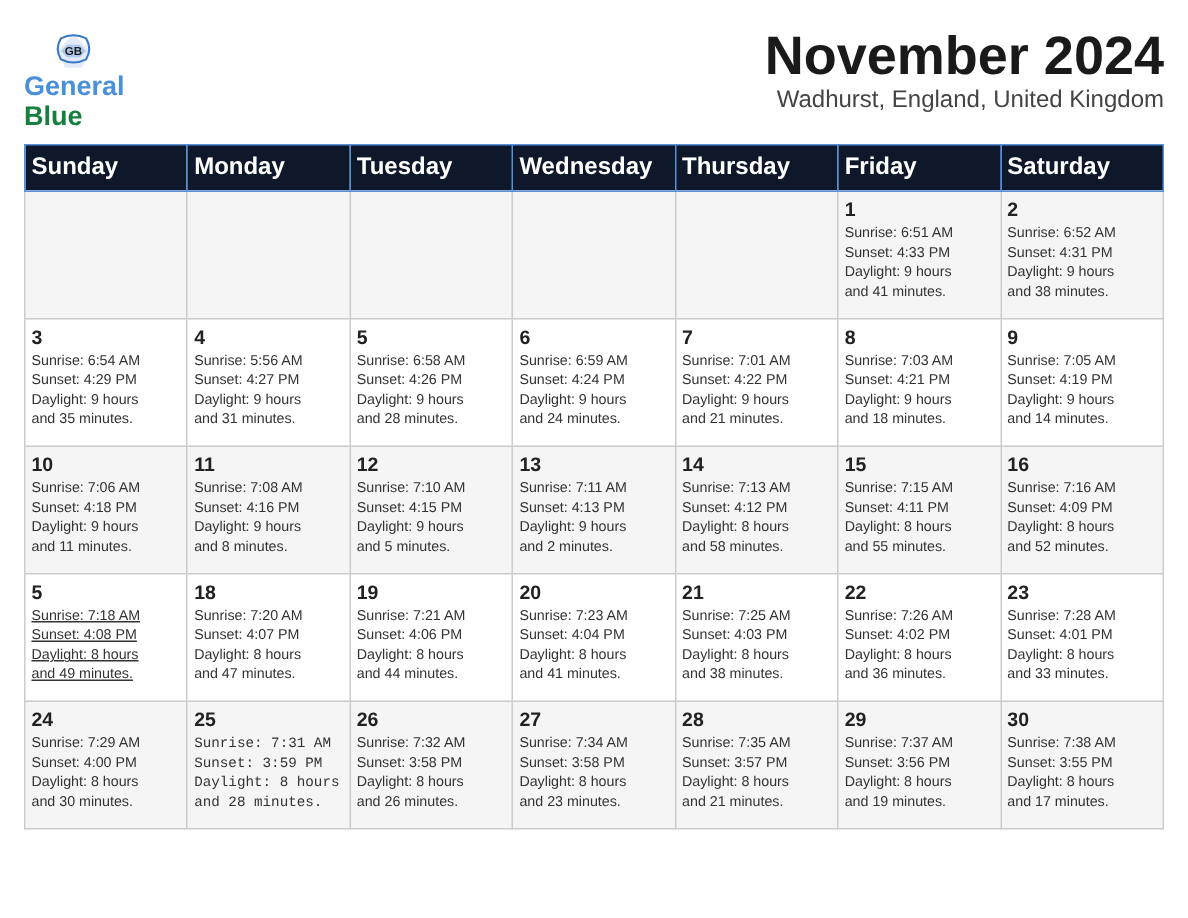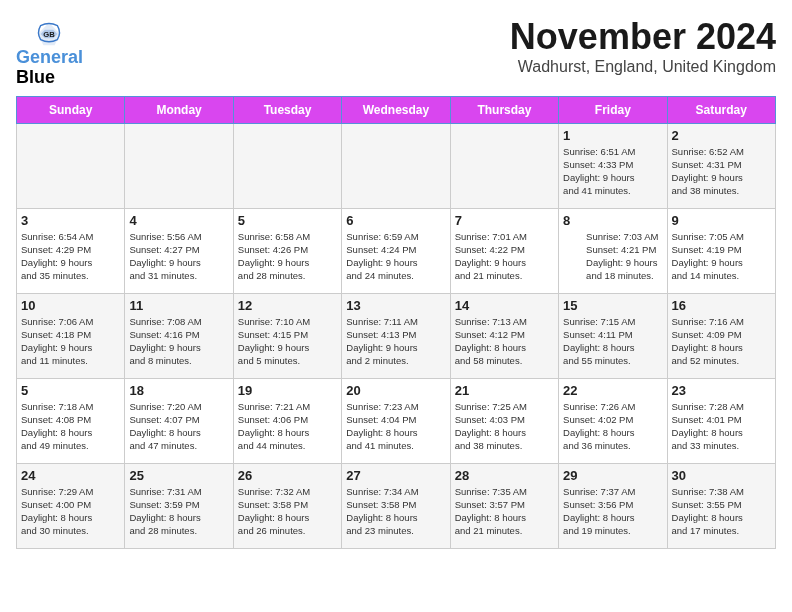--- a/index.html
+++ b/index.html
@@ -48,26 +48,26 @@
       font-size: 16px;
       color: #444;
       font-weight: normal;
     }
     table {
       width: 100%;
       border-collapse: collapse;
       table-layout: fixed;
     }
     thead tr th {
-      background-color: #d946ef;
+      background-color: #0f172a;
       color: #fff;
-      font-size: 12px;
+      font-size: 16px;
       font-weight: bold;
       padding: 6px 4px;
-      text-align: center;
+      text-align: left;
       border: 1px solid #5590d9;
     }
     tbody tr td {
       vertical-align: top;
       font-size: 10px;
       color: #333;
       padding: 4px 4px 6px 4px;
       border: 1px solid #ccc;
       height: 85px;
     }
@@ -101,21 +101,21 @@
     <svg class="logo-icon" viewBox="0 0 40 40" xmlns="http://www.w3.org/2000/svg">
       <rect x="0" y="0" width="40" height="40" fill="none"></rect>
       <polygon points="20,4 36,20 28,36 12,36 4,20" fill="#3a78c9" opacity="0.15"></polygon>
       <path d="M8 8 Q20 2 32 8 Q38 18 32 28 Q20 34 8 28 Q2 18 8 8Z" fill="none" stroke="#3a78c9" stroke-width="2"></path>
       <path d="M14 14 L26 14 L32 20 L26 26 L14 26 L8 20 Z" fill="#3a78c9" opacity="0.3"></path>
       <text x="20" y="24" font-size="11" font-weight="bold" fill="#1a1a1a" text-anchor="middle" font-family="Arial">GB</text>
     </svg>
     <div>
       <div class="logo-text">
         <span>General</span><br>
-        <span style="color:#000000;">Blue</span>
+        <span style="color:#15803d;">Blue</span>
       </div>
     </div>
   </div>
   <div class="title-block">
     <div class="main-title">November 2024</div>
     <div class="subtitle">Wadhurst, England, United Kingdom</div>
   </div>
 </div>
 
 <table>
@@ -183,21 +183,21 @@
         </td>
         <td>
           <span class="day-number">7</span>
           <div class="day-info" style="white-space: pre-line;">Sunrise: 7:01 AM
 Sunset: 4:22 PM
 Daylight: 9 hours
 and 21 minutes.</div>
         </td>
         <td>
           <span class="day-number">8</span>
-          <div class="day-info" style="white-space: pre-line; margin-left: 23px;">Sunrise: 7:03 AM
+          <div class="day-info" style="white-space: pre-line;">Sunrise: 7:03 AM
 Sunset: 4:21 PM
 Daylight: 9 hours
 and 18 minutes.</div>
         </td>
         <td>
           <span class="day-number">9</span>
           <div class="day-info" style="white-space: pre-line;">Sunrise: 7:05 AM
 Sunset: 4:19 PM
 Daylight: 9 hours
 and 14 minutes.</div>
@@ -250,21 +250,21 @@
           <span class="day-number">16</span>
           <div class="day-info" style="white-space: pre-line;">Sunrise: 7:16 AM
 Sunset: 4:09 PM
 Daylight: 8 hours
 and 52 minutes.</div>
         </td>
       </tr>
       <tr>
         <td>
           <span class="day-number">5</span>
-          <div class="day-info" style="white-space: pre-line;">Sunrise: 7:18 AM
+          <div class="day-info" style="white-space: pre-line; text-decoration: underline;">Sunrise: 7:18 AM
 Sunset: 4:08 PM
 Daylight: 8 hours
 and 49 minutes.</div>
         </td>
         <td>
           <span class="day-number">18</span>
           <div class="day-info" style="white-space: pre-line;">Sunrise: 7:20 AM
 Sunset: 4:07 PM
 Daylight: 8 hours
 and 47 minutes.</div>
@@ -308,21 +308,21 @@
       <tr>
         <td>
           <span class="day-number">24</span>
           <div class="day-info" style="white-space: pre-line;">Sunrise: 7:29 AM
 Sunset: 4:00 PM
 Daylight: 8 hours
 and 30 minutes.</div>
         </td>
         <td>
           <span class="day-number">25</span>
-          <div class="day-info" style="white-space: pre-line;">Sunrise: 7:31 AM
+          <div class="day-info" style="white-space: pre-line; font-family: Liberation Mono, monospace;">Sunrise: 7:31 AM
 Sunset: 3:59 PM
 Daylight: 8 hours
 and 28 minutes.</div>
         </td>
         <td>
           <span class="day-number">26</span>
           <div class="day-info" style="white-space: pre-line;">Sunrise: 7:32 AM
 Sunset: 3:58 PM
 Daylight: 8 hours
 and 26 minutes.</div>

